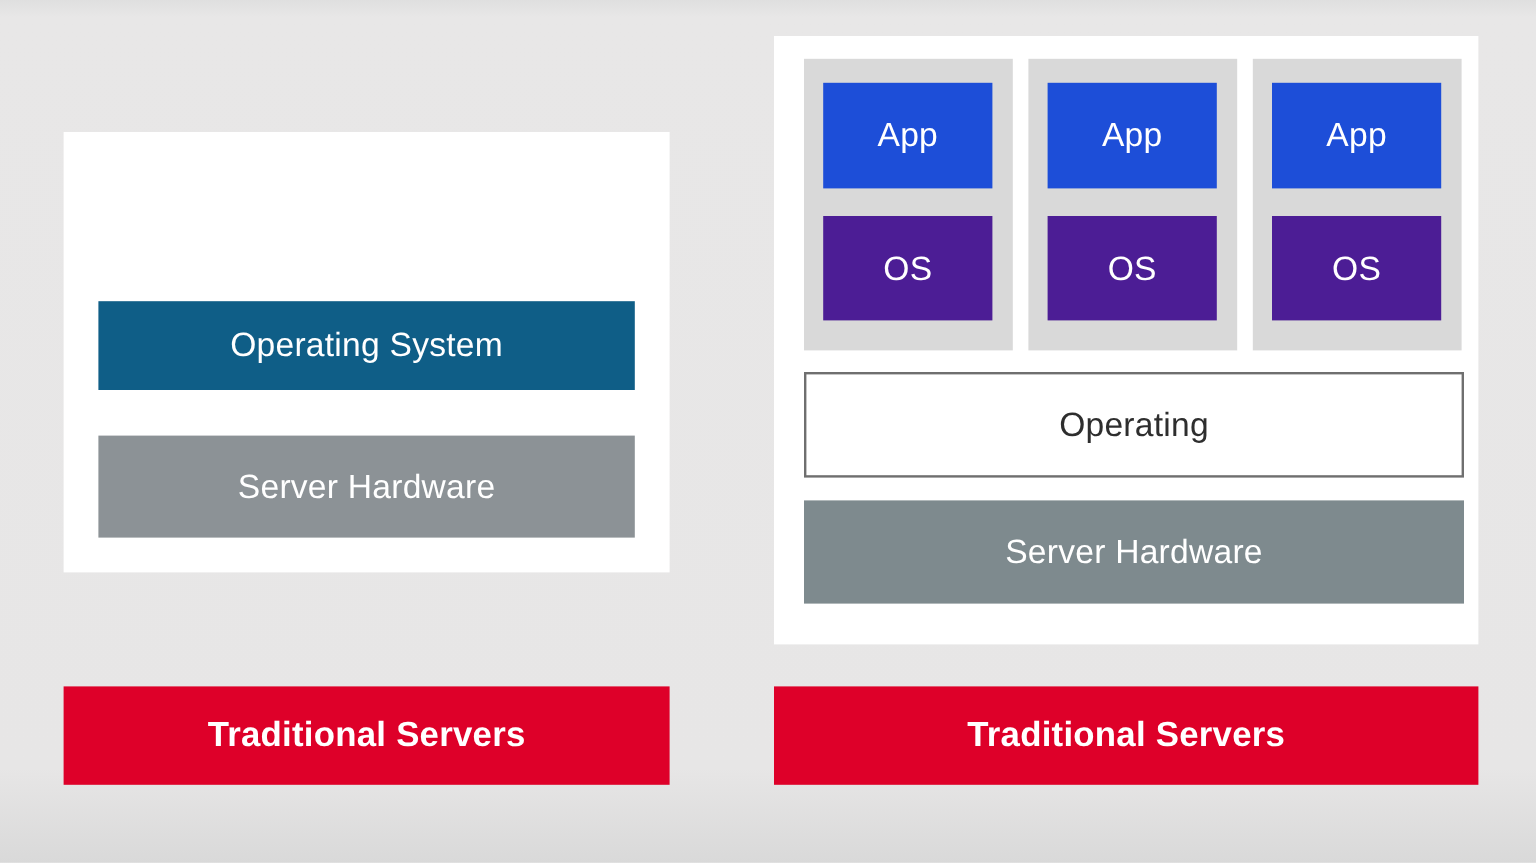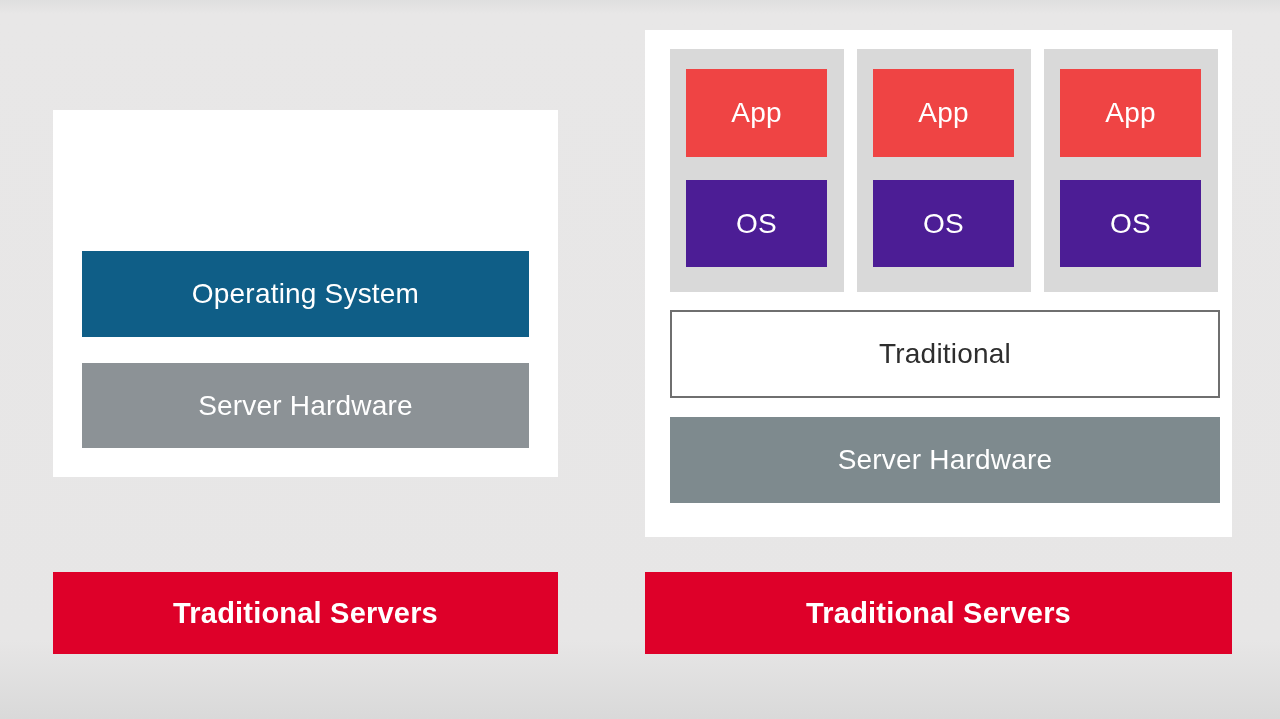--- a/index.html
+++ b/index.html
@@ -30,33 +30,33 @@
     color: #ffffff;
     font-size: 28px;
     font-weight: 400;
     letter-spacing: 0.2px;
     text-align: center;
   }
 
   
   .layer { left: 29px; width: 447px; }
   .layer-apps     { top: 30px;  height: 86px; background: #3aa2d8; }
-  .layer-os       { top: 141px; height: 86px; background: #0f5e87; }
+  .layer-os       { top: 141px; height: 74px; background: #0f5e87; }
   .layer-hw       { top: 253px; height: 85px; background: #8c9296; }
 
   
   .vm-col {
     top: 19px; width: 174px; height: 243px;
     background: #d9d9d9;
   }
   .vm-col-1 { left: 25px; }
   .vm-col-2 { left: 212px; }
   .vm-col-3 { left: 399px; }
 
-  .vm-app { left: 16px; top: 20px;  width: 141px; height: 88px; background: #ef4444; }
+  .vm-app { left: 16px; top: 20px;  width: 141px; height: 88px; background: #1d4ed8; }
   .vm-os  { left: 16px; top: 131px; width: 141px; height: 87px; background: #4c1d95; text-align: right; }
 
   .hypervisor {
     left: 25px; top: 280px; width: 550px; height: 88px;
     background: #ffffff;
     border: 2px solid #6f6f6f;
     color: #2e2e2e;
   }
   .hw-right {
     left: 25px; top: 387px; width: 550px; height: 86px;
@@ -109,21 +109,21 @@
   <div class="abs vm-col vm-col-3">
     <div class="abs box vm-app">
       <span>App</span>
     </div>
     <div class="abs box vm-os">
       <span>OS</span>
     </div>
   </div>
 
   <div class="abs box hypervisor">
-    <span>Traditional</span>
+    <span>Operating</span>
   </div>
 
   <div class="abs box hw-right">
     <span>Server Hardware</span>
   </div>
 </div>
 
 <div class="abs box banner banner-left">
   <span>Traditional Servers</span>
 </div>

